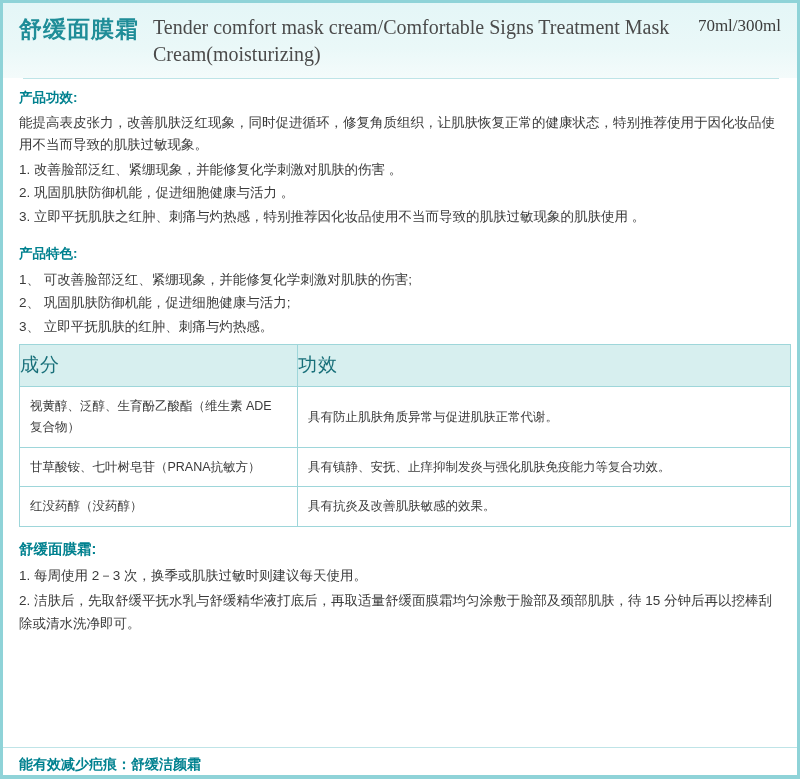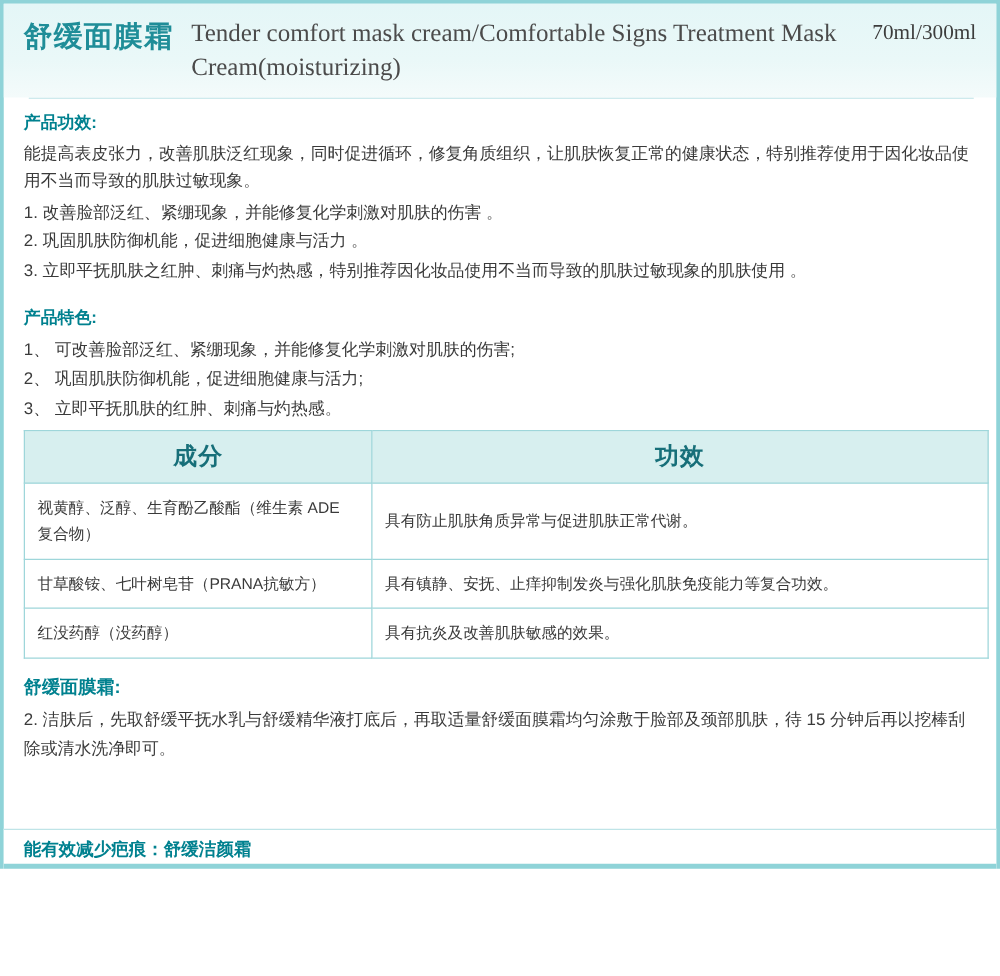--- a/index.html
+++ b/index.html
@@ -9,21 +9,21 @@
     height: 781px;
     background: #ffffff;
     font-family: "Liberation Sans", sans-serif;
     color: #3c3c3c;
     overflow: hidden;
     position: relative;
   }
   
   .page {
     width: 800px;
-    height: 695px;
+    height: 779px;
     position: relative;
     border-top: 3px solid #8fd3d8;
     border-left: 3px solid #8fd3d8;
     border-right: 3px solid #8fd3d8;
     background: #fff;
   }
 
   
   .header {
     display: flex;
@@ -101,22 +101,22 @@
     width: 772px;
     border-collapse: collapse;
     margin: 6px 0 0 2px;
     table-layout: fixed;
   }
   table.ingredients th {
     background: #d7efef;
     border: 1px solid #9ed6da;
     color: #176f79;
     font-size: 19px;
-    font-weight: bold;
-    text-align: center;
+    font-weight: normal;
+    text-align: left;
     padding: 7px 0 8px 0;
     letter-spacing: 1px;
   }
   table.ingredients td {
     border: 1px solid #9ed6da;
     font-size: 12.5px;
     line-height: 1.65;
     padding: 9px 10px;
     vertical-align: middle;
     color: #3a3a3a;
@@ -216,20 +216,21 @@
           <td>具有镇静、安抚、止痒抑制发炎与强化肌肤免疫能力等复合功效。</td>
         </tr>
         <tr>
           <td class="cell-name">红没药醇（没药醇）</td>
           <td>具有抗炎及改善肌肤敏感的效果。</td>
         </tr>
       </tbody>
     </table>
 
     <div class="usage-title">舒缓面膜霜:</div>
+    <p class="usage-line">1. 每周使用 2－3 次，换季或肌肤过敏时则建议每天使用。</p>
     <p class="usage-line">2. 洁肤后，先取舒缓平抚水乳与舒缓精华液打底后，再取适量舒缓面膜霜均匀涂敷于脸部及颈部肌肤，待 15 分钟后再以挖棒刮除或清水洗净即可。</p>
 
   </div>
 
   <div class="footer">
     <span class="footer-text">能有效减少疤痕：舒缓洁颜霜</span>
     <div class="footer-bar"></div>
   </div>
 
 </div>

